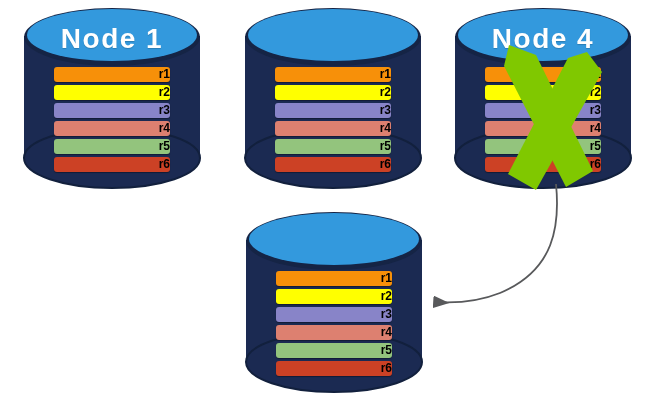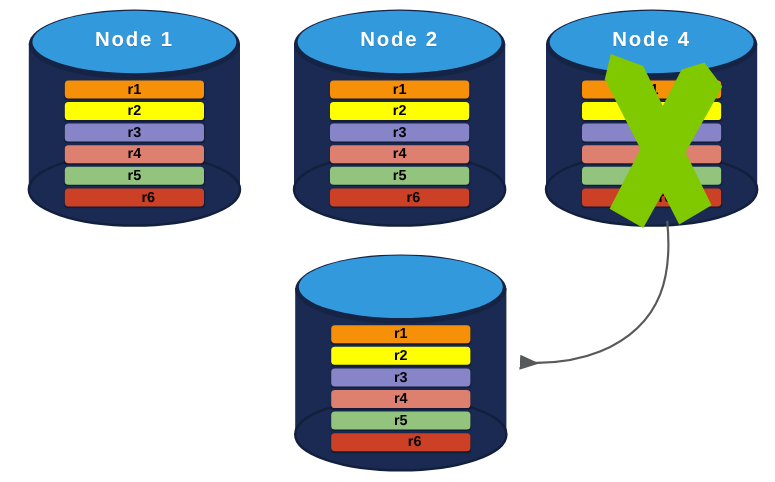--- a/index.html
+++ b/index.html
@@ -29,38 +29,38 @@
     width: 180px;
     height: 192px;
   }
   .node .node-title {
     position: absolute;
     left: 0;
     top: 17px;
     width: 180px;
     text-align: center;
     color: #ffffff;
-    font-size: 17px;
+    font-size: 28px;
     font-weight: bold;
     letter-spacing: 1.5px;
     text-shadow: 0 1px 1px rgba(0,0,0,0.18);
     white-space: nowrap;
   }
   .rows {
     position: absolute;
     left: 32px;
     top: 61px;
     width: 116px;
   }
   .row {
     position: relative;
     height: 15px;
     margin-bottom: 3px;
     border-radius: 3px;
-    text-align: center;
+    text-align: right;
     color: #000000;
     font-size: 12px;
     font-weight: bold;
     line-height: 15px;
     box-shadow: 0 1px 1px rgba(0,0,0,0.35);
   }
   .row:last-child { margin-bottom: 0; padding-left: 23px; }
 
   
   .cross {
@@ -101,21 +101,20 @@
     </div>
   </div>
 
   <div class="node" id="node-2" style="left:243px; top:6px;">
     <svg class="cyl-svg" viewBox="0 0 180 192">
       <path d="M2,30 L2,152 A88,30 0 0 0 178,152 L178,30 Z" fill="#1b2a52"></path>
       <ellipse cx="90" cy="152" rx="88" ry="30" fill="#1b2a52" stroke="#12203d" stroke-width="2"></ellipse>
       <ellipse cx="90" cy="31" rx="88" ry="29" fill="#152445"></ellipse>
       <ellipse cx="90" cy="29" rx="85" ry="26" fill="#3399dd"></ellipse>
     </svg>
-    <div class="node-title">Node  2</div>
     <div class="rows">
       <div class="row" style="background:#f79009;"><span>r1</span></div>
       <div class="row" style="background:#ffff00;"><span>r2</span></div>
       <div class="row" style="background:#8884c8;"><span>r3</span></div>
       <div class="row" style="background:#dd8070;"><span>r4</span></div>
       <div class="row" style="background:#93c47d;"><span>r5</span></div>
       <div class="row" style="background:#cc4125;"><span>r6</span></div>
     </div>
   </div>
 

